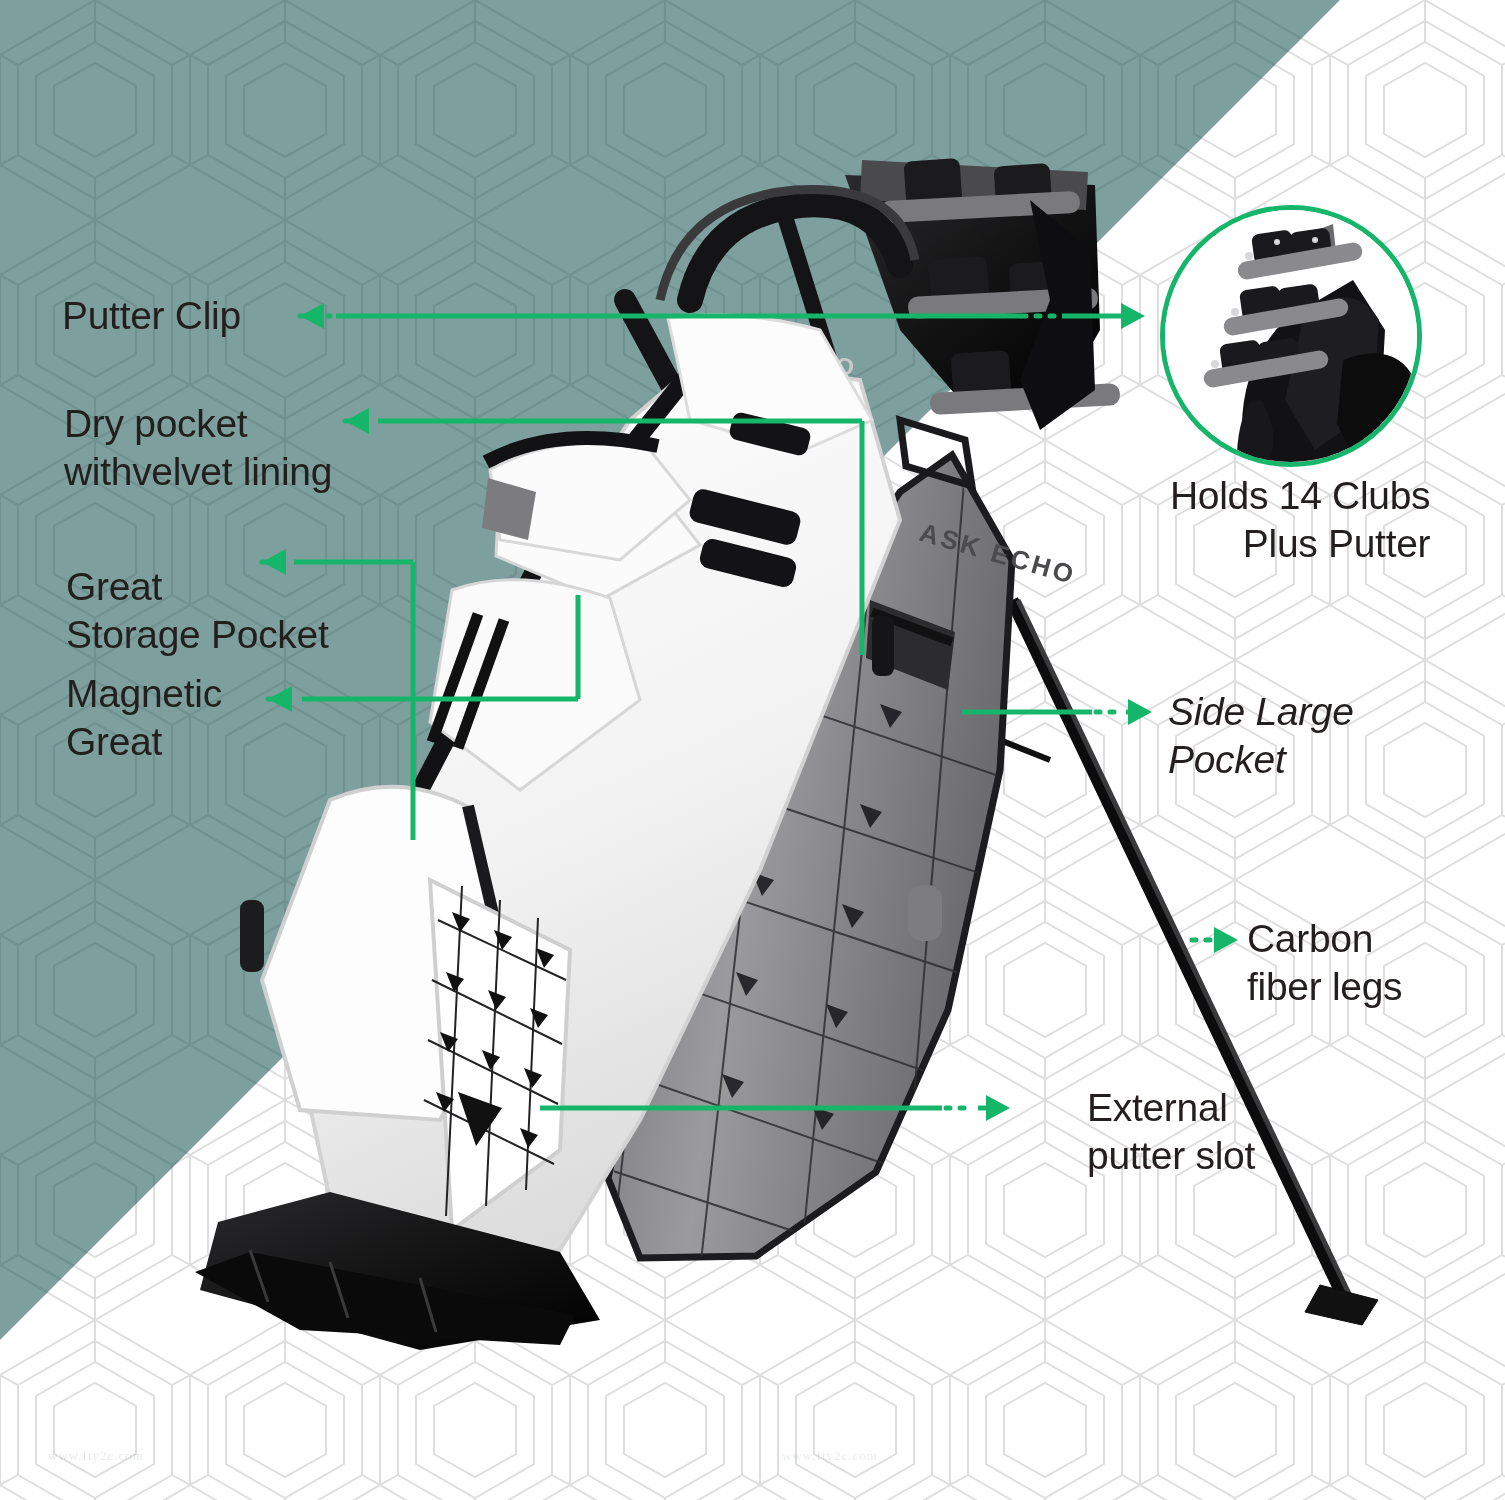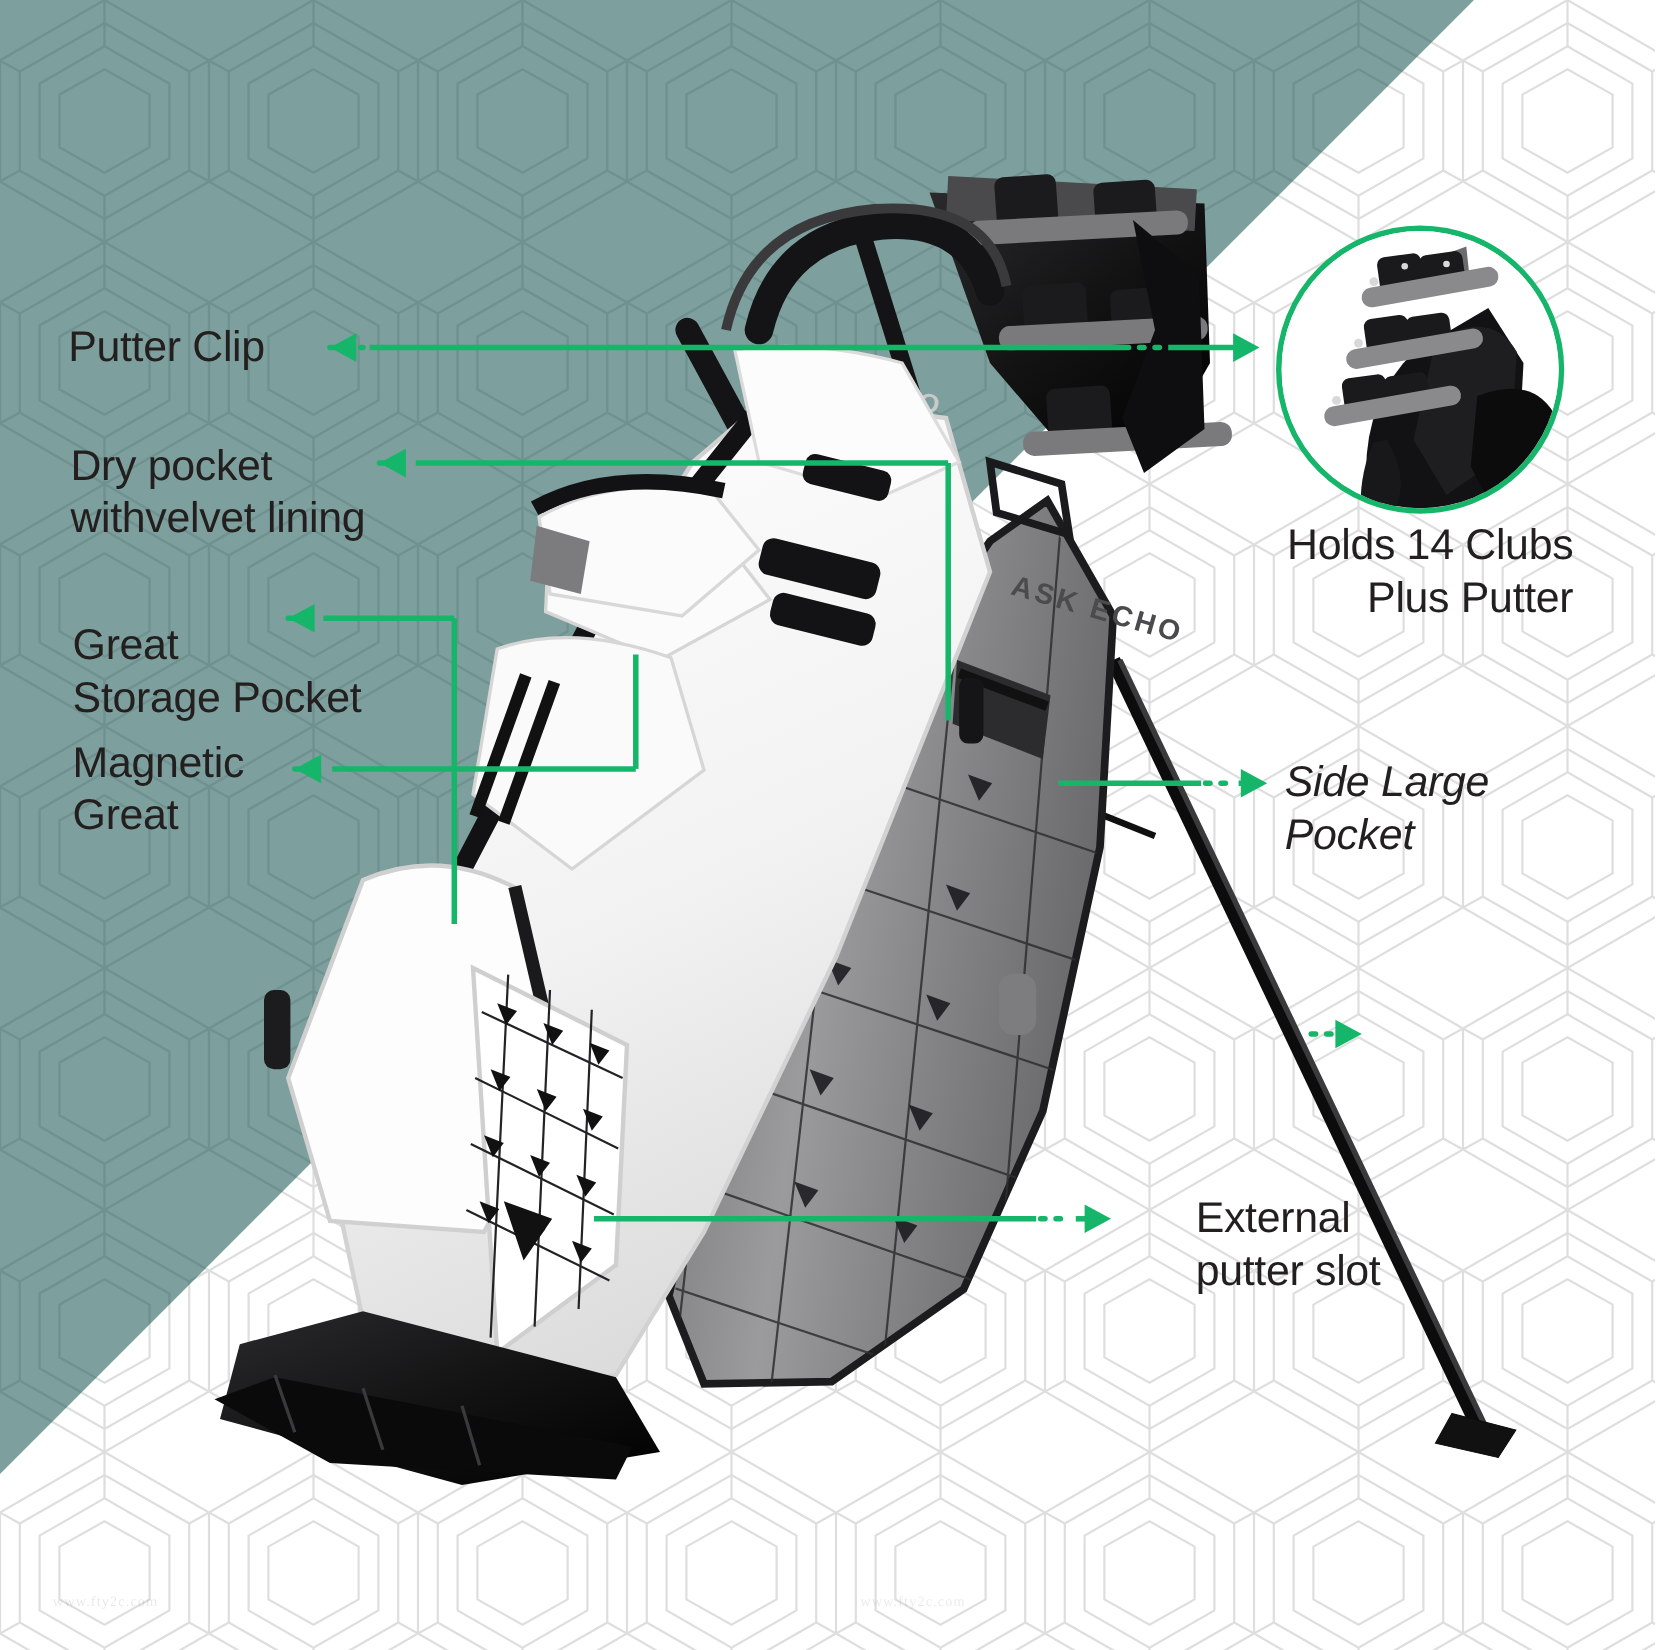--- a/index.html
+++ b/index.html
@@ -364,20 +364,22 @@
 
   <div class="label" id="lbl-putter-clip" style="left: 62px; top: 292px;">Putter Clip</div>
   <div class="label" id="lbl-dry-pocket" style="left: 64px; top: 400px;">Dry pocket
 withvelvet lining</div>
   <div class="label" id="lbl-great-storage" style="left: 66px; top: 538px; margin-top: 25px;">Great
 Storage Pocket</div>
   <div class="label" id="lbl-magnetic" style="left: 66px; top: 670px;">Magnetic
 Great</div>
   <div class="label right" id="lbl-side-large" style="left: 1168px; top: 688px; font-style: italic;">Side Large
 Pocket</div>
+  <div class="label right" id="lbl-carbon" style="left: 1247px; top: 915px;">Carbon
+fiber legs</div>
   <div class="label right" id="lbl-external" style="left: 1043px; top: 1084px; margin-left: 44px;">External
 putter slot</div>
 
   <div class="label right" id="lbl-inset-caption" style="left: 1170px; top: 472px; text-align: right;">Holds 14 Clubs
 Plus Putter</div>
 
   <div class="watermark" id="wm-0" style="left: 48px; top: 1448px;">www.fty2c.com</div>
   <div class="watermark on-white" id="wm-1" style="left: 782px; top: 1448px;">www.fty2c.com</div>
 
 </div>

